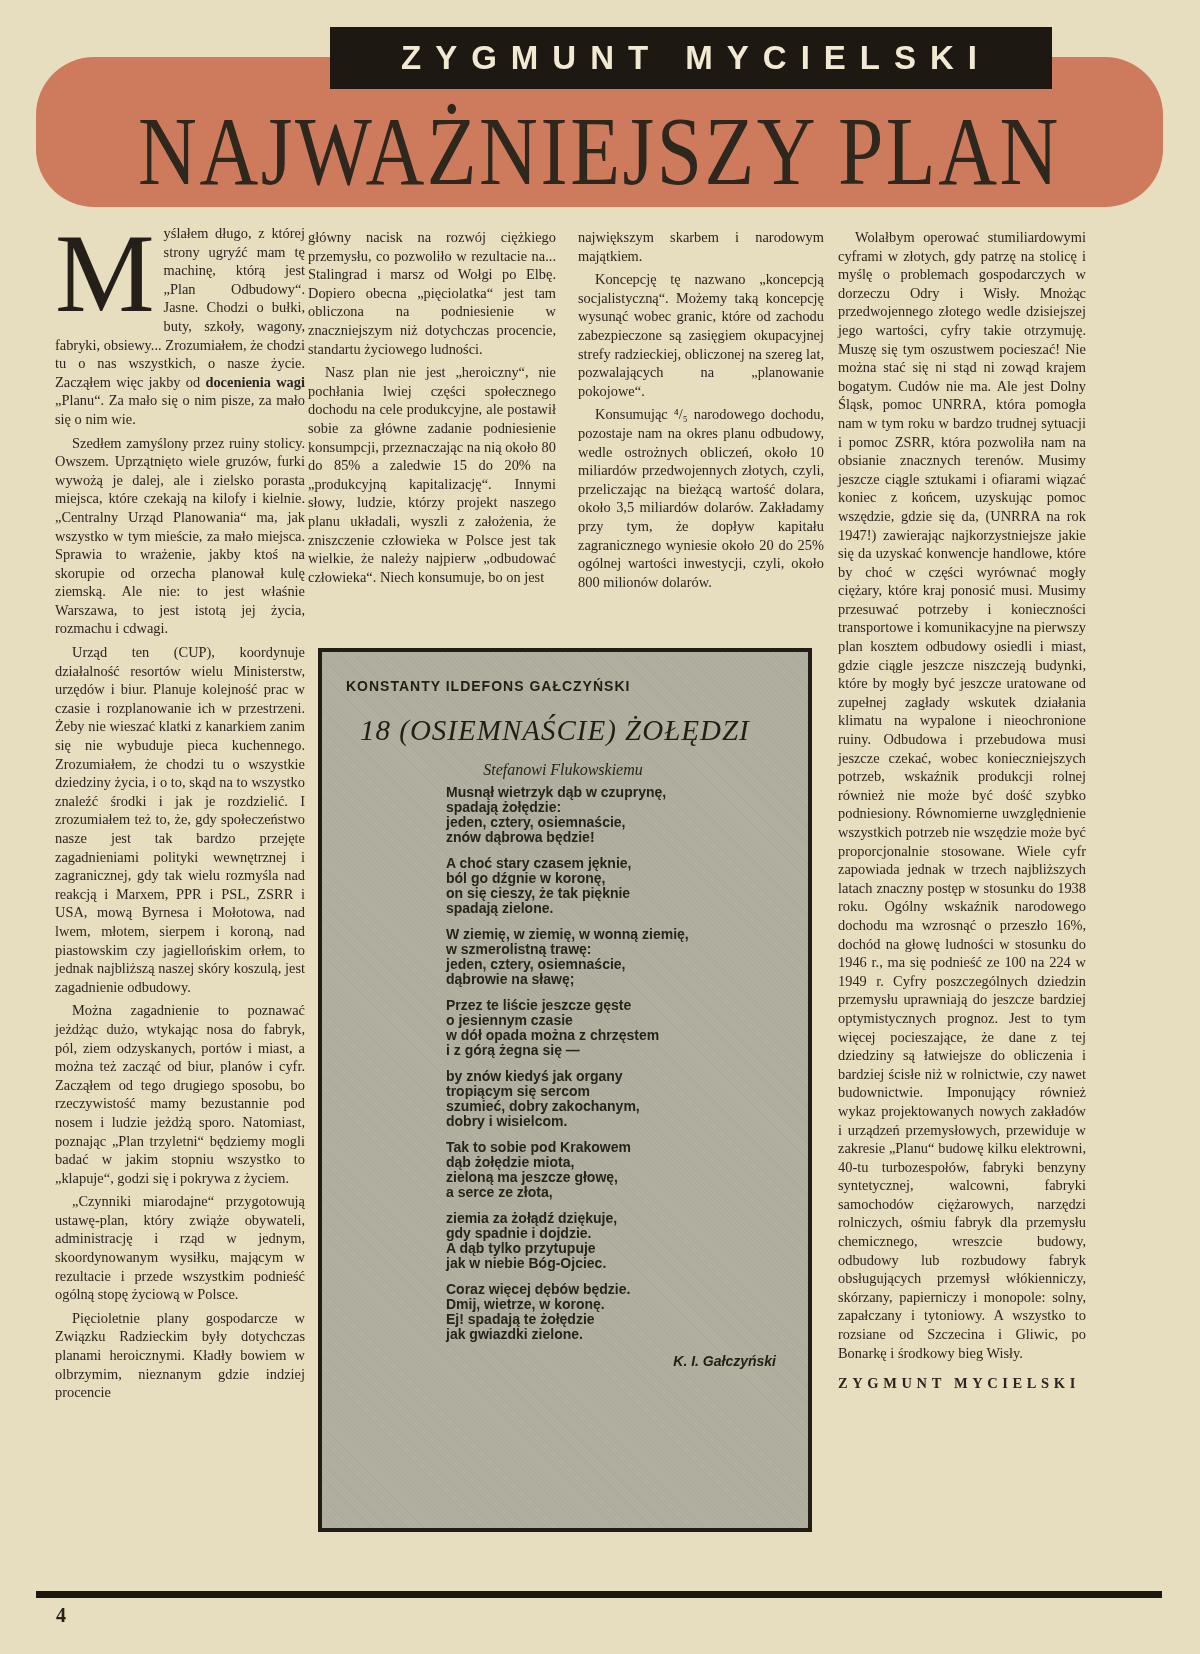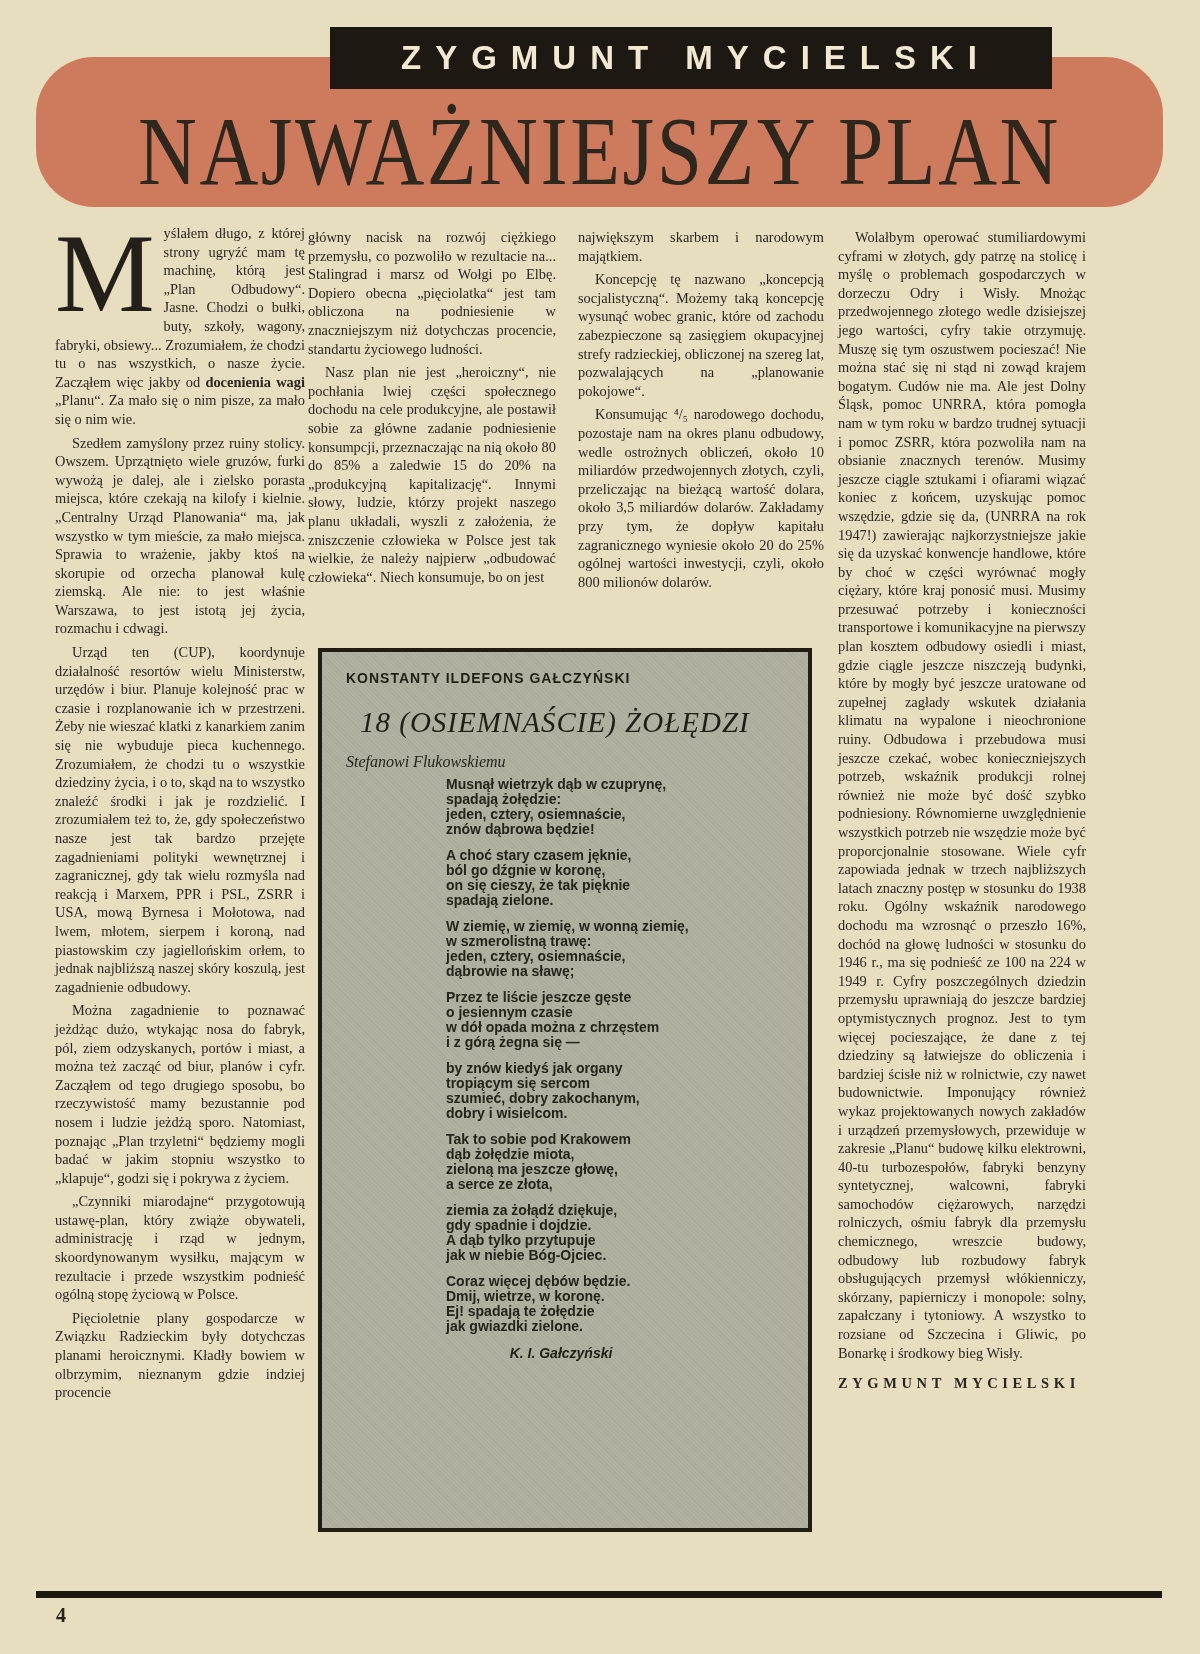--- a/index.html
+++ b/index.html
@@ -52,47 +52,47 @@
     margin-top:12px;
     font-weight:bold;font-size:14.5px;letter-spacing:4.6px;
     white-space:nowrap;text-indent:0;
   }
   
   .poem-box{
     position:absolute;left:318px;top:648px;width:494px;height:884px;
     box-sizing:border-box;border:4px solid #211d15;
     background:#b2b0a0;
     background-image:repeating-linear-gradient(45deg, rgba(60,58,48,.05) 0 1px, rgba(0,0,0,0) 1px 3px);
-    padding:18px 22px 12px 24px;
+    padding:26px 22px 12px 24px;
   }
   .poem-author{
     font-family:"Liberation Sans", sans-serif;
     font-weight:bold;font-size:14px;letter-spacing:1px;color:#211e16;
   }
   .poem-title{
     margin:20px 0 0 14px;
     font-family:"Liberation Serif", serif;
     font-weight:normal;font-style:italic;
     font-size:29px;letter-spacing:1px;color:#211e16;
     white-space:nowrap;
   }
   .poem-dedication{
-    margin:14px 6px 0 0;text-align:left;
+    margin:14px 6px 0 0;text-align:center;
     font-family:"Liberation Serif", serif;
     font-style:italic;font-size:16px;color:#26231b;
   }
   .poem-stanzas{
     margin:6px 0 0 100px;
     font-family:"Liberation Sans", sans-serif;
     font-weight:bold;font-size:14px;line-height:15px;color:#26231b;
   }
   .stanza{margin:0 0 11px 0;}
   .poem-line{display:block;}
   .poem-signature{
-    margin:2px 10px 0 0;text-align:center;
+    margin:2px 10px 0 0;text-align:right;
     font-family:"Liberation Sans", sans-serif;
     font-weight:bold;font-style:italic;font-size:14px;color:#211e16;
   }
   
   .footer-rule{
     position:absolute;left:36px;top:1591px;width:1126px;height:7px;
     background:#1d1912;
   }
   .page-number{
     position:absolute;left:56px;top:1604px;

